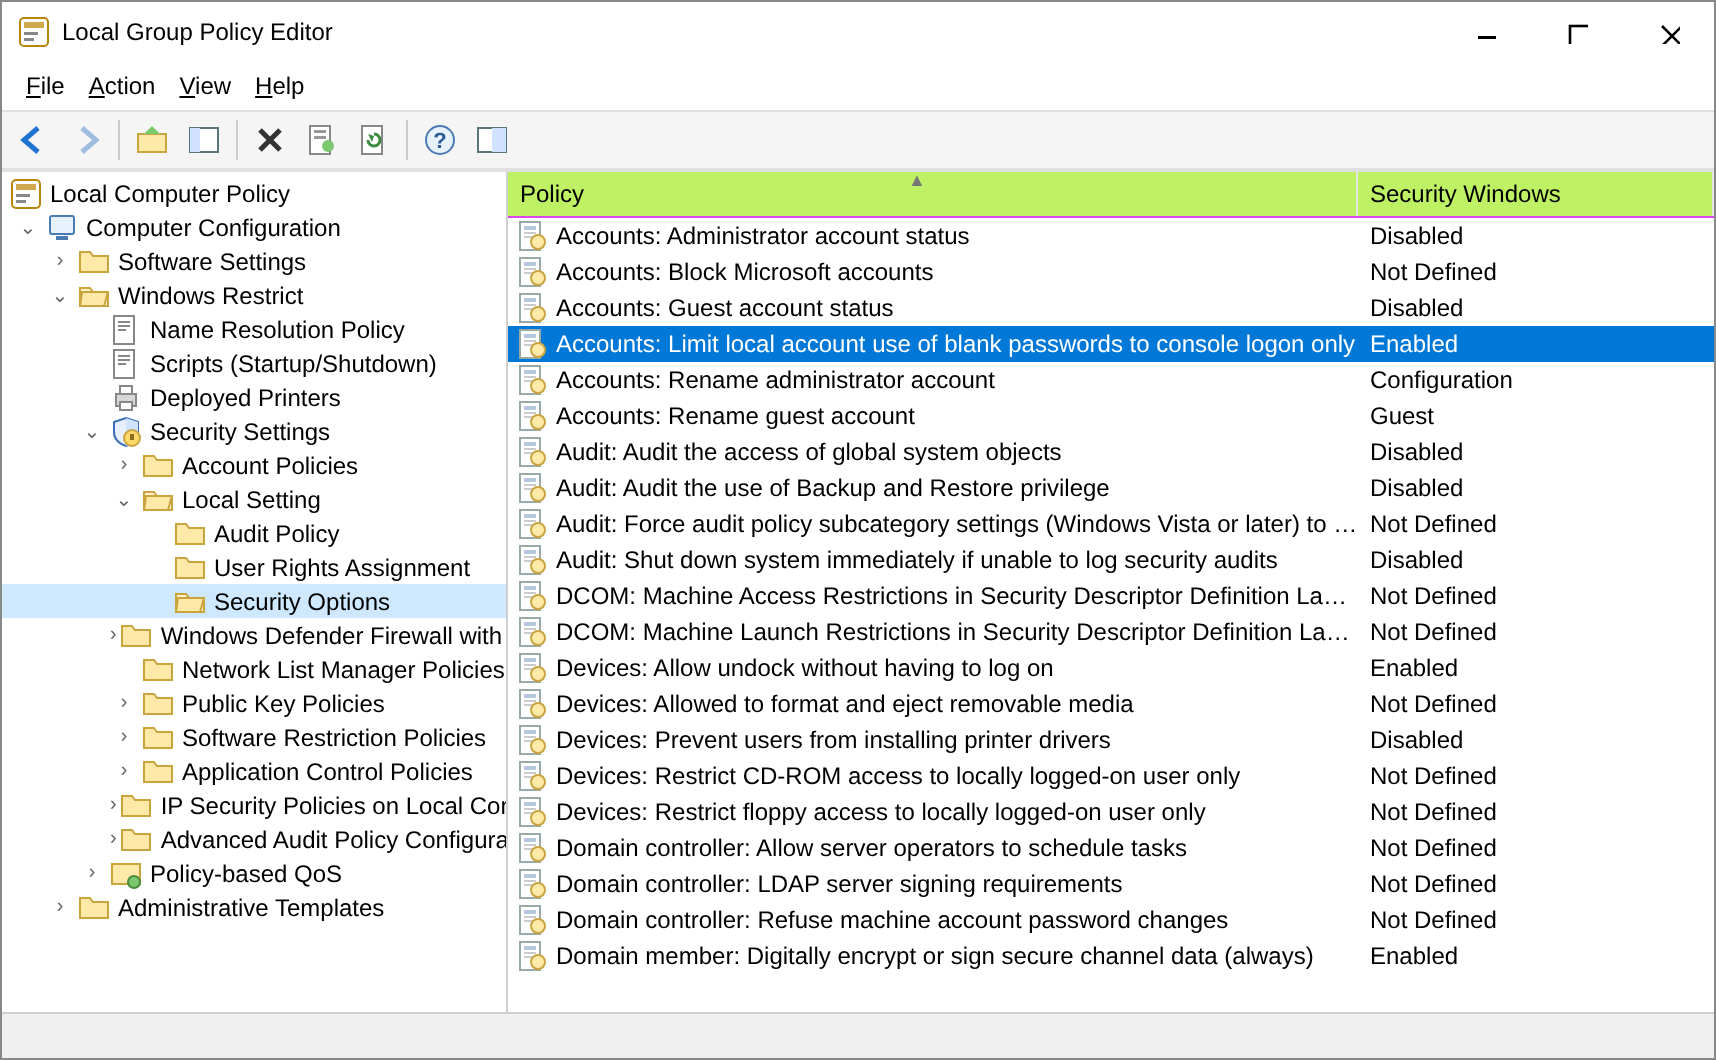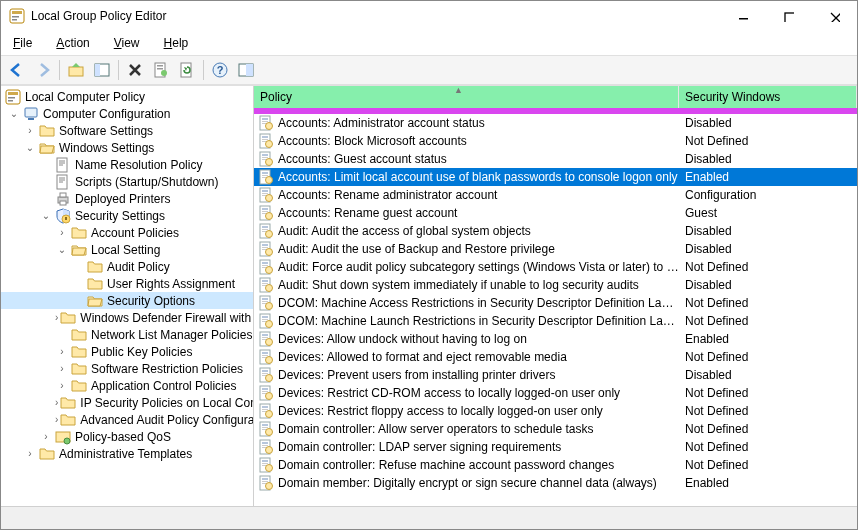--- a/index.html
+++ b/index.html
@@ -2,41 +2,41 @@
 <html><head>
 <meta charset="utf-8">
 <style>
 html,body{margin:0;padding:0;font-family:"Segoe UI",Tahoma,sans-serif;font-size:12px;color:#000;background:#fff;height:100%;overflow:hidden}
 .window{width:858px;height:530px;border:1px solid #888;box-sizing:border-box;display:flex;flex-direction:column;background:#fff}
 .titlebar{height:30px;display:flex;align-items:center;padding:0 0 0 8px;background:#fff}
 .titlebar .icon{width:16px;height:16px;margin-right:6px}
 .titlebar .title{flex:1}
 .win-btns{display:flex}
 .win-btn{width:46px;height:30px;display:flex;align-items:center;justify-content:center}
-.menubar{height:20px;display:flex;align-items:center;padding:2px 6px;gap:12px;background:#fff}
+.menubar{height:20px;display:flex;align-items:center;padding:2px 6px;gap:0;background:#fff}
 .menubar span{padding:2px 6px}
 .menubar span u{text-decoration:underline}
 .toolbar{height:28px;border-top:1px solid #e0e0e0;border-bottom:1px solid #e0e0e0;display:flex;align-items:center;padding:0 4px;gap:2px;background:#f5f5f5}
 .tbtn{width:22px;height:22px;display:flex;align-items:center;justify-content:center;border:1px solid transparent}
 .tsep{width:1px;height:20px;background:#ccc;margin:0 2px}
 .content{flex:1;display:flex;min-height:0;border-top:1px solid #e0e0e0}
 .tree-pane{width:252px;border-right:1px solid #d0d0d0;overflow:auto;position:relative;background:#fff}
 .list-pane{flex:1;display:flex;flex-direction:column;min-width:0;background:#fff}
 .statusbar{height:22px;border-top:1px solid #d0d0d0;background:#f0f0f0}
 
 .tree{padding:2px 0 20px 0}
 .tn{white-space:nowrap}
 .trow{display:flex;align-items:center;height:17px;padding:0 2px}
 .trow.sel{background:#cde8ff}
 .tw{width:14px;display:inline-flex;justify-content:center;color:#666;font-size:10px}
 .tic{width:16px;height:16px;margin:0 2px;flex:none}
 .tlabel{padding:0 2px}
 .tc{}
 
-.lhdr{display:flex;height:22px;border-bottom:6px solid #d946ef;background:#86efac;align-items:center;position:relative}
+.lhdr{display:flex;height:22px;border-bottom:1px solid #d946ef;background:#bef264;align-items:center;position:relative}
 .lhdr .col{padding:0 6px;display:flex;align-items:center;height:100%;border-right:1px solid #e6e6e6;box-sizing:border-box}
 .col-p{width:425px}
 .col-s{flex:1}
 .sort-ind{position:absolute;left:200px;top:-1px;color:#777;font-size:9px}
 .lbody{flex:1;overflow:auto}
 .lrow{display:flex;align-items:center;height:18px}
 .lrow.sel{background:#0078d7;color:#ffffff}
 .lic{width:16px;height:16px;margin:0 4px;flex:none}
 .lp{width:401px;white-space:nowrap;overflow:hidden;text-overflow:ellipsis}
 .ls{flex:1;padding-left:6px;white-space:nowrap;overflow:hidden}
@@ -260,21 +260,21 @@
                   <span class="tlabel">Software Settings</span>
                 </div>
                 <div class="tn">
                   <div class="trow" style="padding-left:22px">
                     <span class="tw">⌄</span>
                     <span class="tic">
                         <svg width="16" height="16">
                           <use href="#i-folder-open"></use>
                         </svg>
                       </span>
-                    <span class="tlabel">Windows Settings</span>
+                    <span class="tlabel">Windows Restrict</span>
                   </div>
                   <div class="tc">
                     <div class="trow" style="padding-left:52px">
                       <span class="tic">
                           <svg width="16" height="16">
                             <use href="#i-script"></use>
                           </svg>
                         </span>
                       <span class="tlabel">Name Resolution Policy</span>
                     </div>

